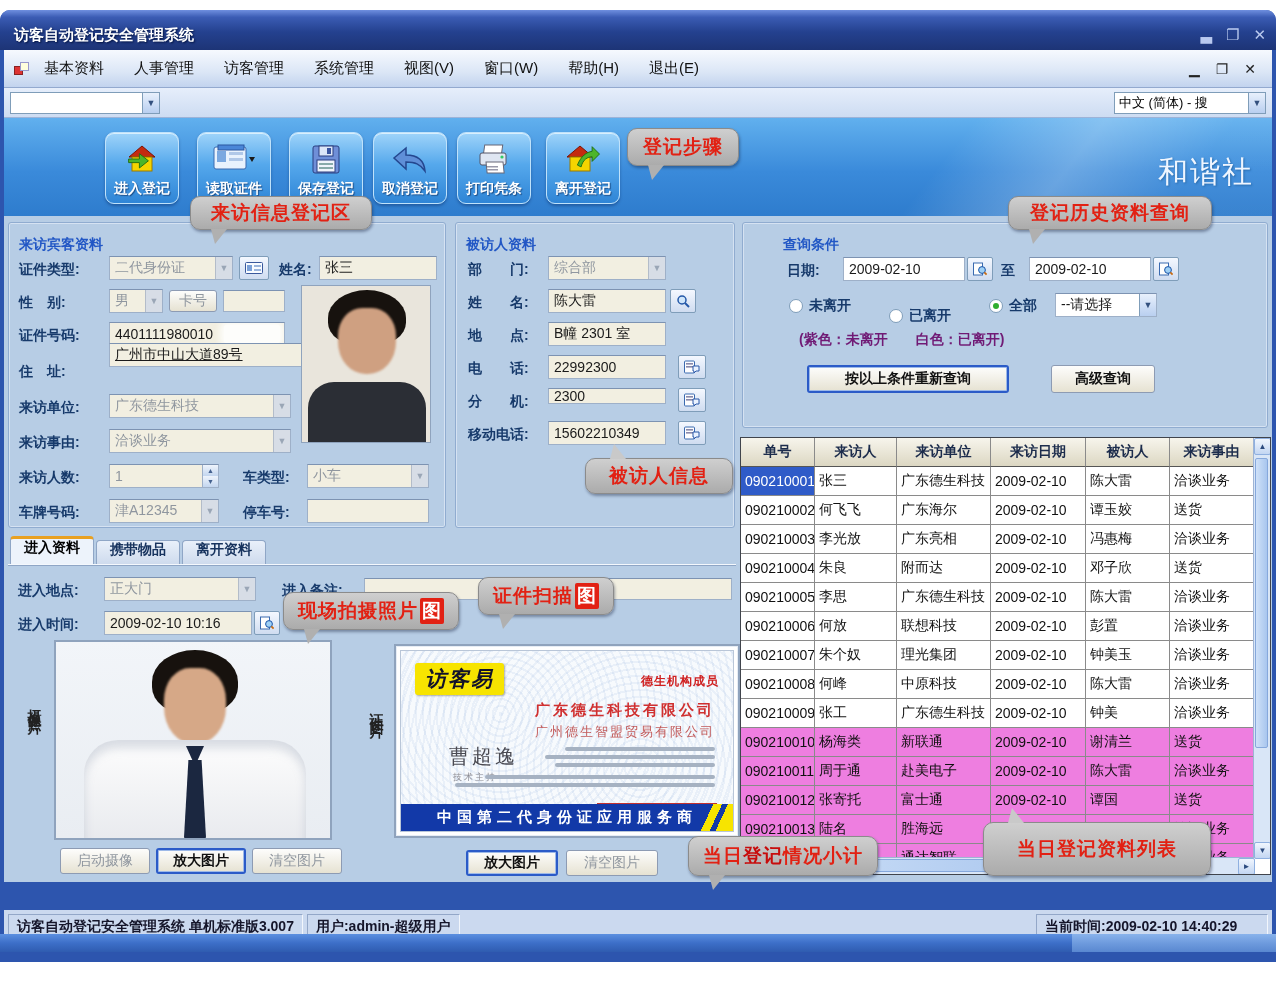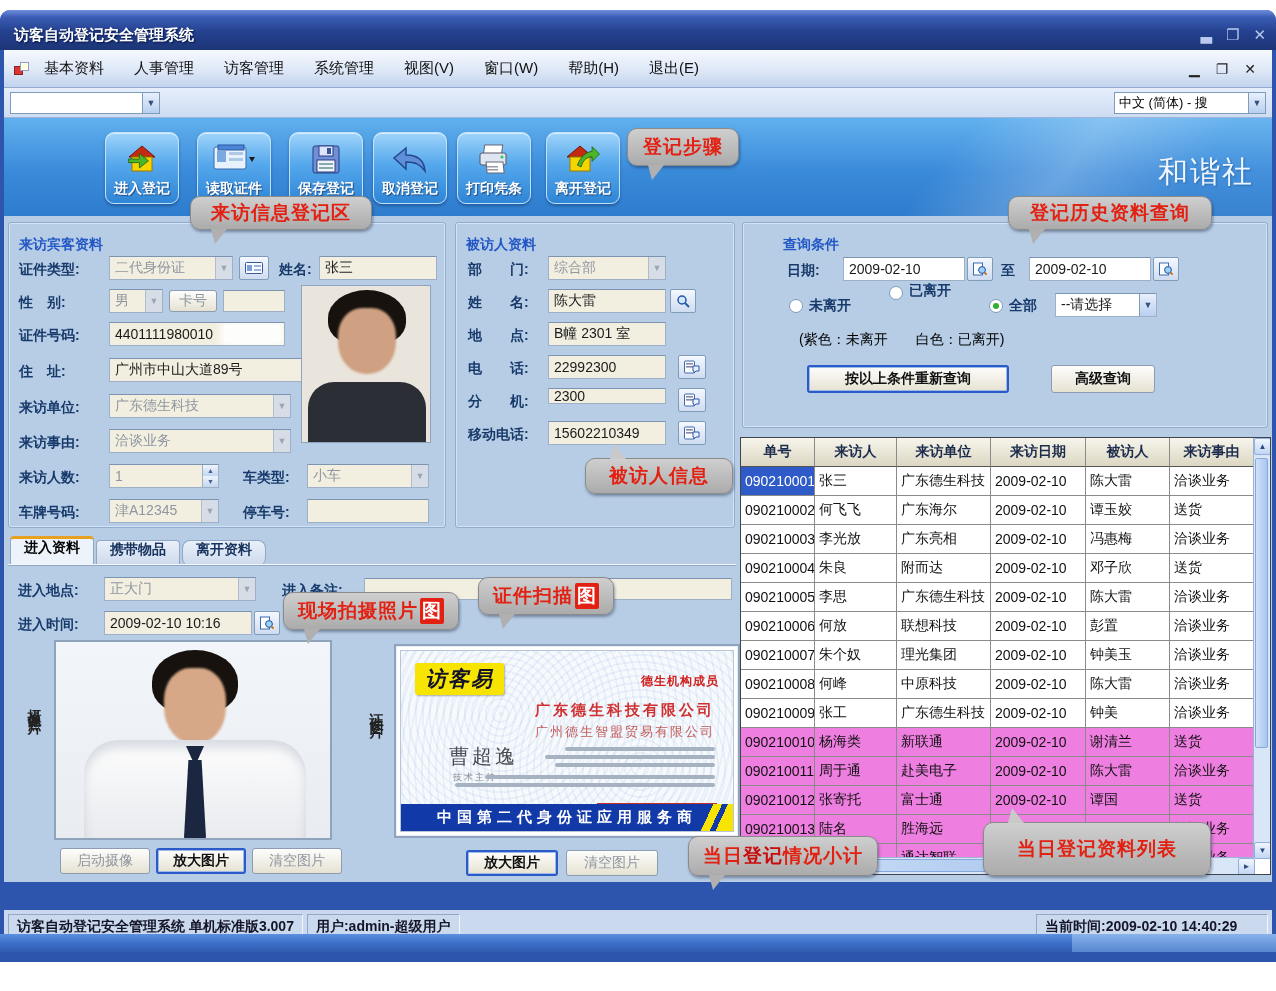--- a/index.html
+++ b/index.html
@@ -77,21 +77,21 @@
   .p-body { position:absolute; border-radius:26px 26px 0 0; }
   .p-tie  { position:absolute; background:#1b2740; }
 
   
   .radio { position:absolute; display:flex; align-items:center; gap:6px; font-size:14px; color:#173a6b; font-weight:bold; cursor:pointer; }
   .rdot { width:14px; height:14px; border-radius:50%; background:#fff; border:1px solid #7f9db9; position:relative; }
   .radio.on .rdot::after { content:''; position:absolute; left:3px; top:3px; width:6px; height:6px; border-radius:50%; background:#2fae2f; }
   .push-btn { position:absolute; background:linear-gradient(180deg,#fdfdfc,#e6e2d2); border:1px solid #8d9bb3; border-radius:3px;
     font-size:14px; color:#111; display:flex; align-items:center; justify-content:center; cursor:pointer; }
   .push-btn.focus { border:2px solid #2b5bc8; box-shadow:inset 0 0 0 1px #9db9e8; }
-  .legend { position:absolute; color:#000000; font-weight:normal; font-size:14px; }
+  .legend { position:absolute; color:#701a75; font-weight:bold; font-size:14px; }
 
   
   .tablewrap { position:absolute; background:#fff; border:1px solid #40444c; overflow:hidden; }
   .tgrid { position:absolute; left:0; top:0; width:512px; }
   .trow { display:flex; height:29px; }
   .trow .td { border-right:1px solid #8a8a8a; border-bottom:1px solid #8a8a8a; font-size:14px; color:#111;
     display:flex; align-items:center; padding:0 4px; overflow:hidden; white-space:nowrap; background:#fff; }
   .c0{width:74px;} .c1{width:82px;} .c2{width:94px;} .c3{width:95px;} .c4{width:84px;} .c5{width:83px; border-right:none !important;}
   .thead .td { background:linear-gradient(180deg,#f7f5ec,#dcd7c2); font-weight:bold; color:#1c2c4c; justify-content:center;
     border-bottom:1px solid #555; }
@@ -314,21 +314,21 @@
           <span></span>
         </div>
 
       <span class="flabel" style="left:10px; top:104px;">证件号码:</span>
       <div class="field" style="left:100px; top:99px; width:176px; height:24px;">
         <span>4401111980010</span>
         <span class="blur-patch" style="right:4px; top:2px; width:56px; height:18px;"></span>
       </div>
 
       <span class="flabel" style="left:10px; top:140px;">住　址:</span>
-      <div class="field" style="left:100px; top:135px; width:200px; height:24px;">
+      <div class="field" style="left:100px; top:120px; width:200px; height:24px;text-decoration:underline;">
           <span>广州市中山大道89号</span>
         </div>
 
       <span class="flabel" style="left:10px; top:176px;">来访单位:</span>
       <div class="field fcombo disabled" style="left:100px; top:171px; width:182px; height:24px;">
         <span class="cval">广东德生科技</span>
           <span class="drop-btn">▼</span>
       </div>
 
       <span class="flabel" style="left:10px; top:211px;">来访事由:</span>
@@ -456,21 +456,21 @@
             <rect x="0.5" y="1" width="9" height="12" fill="#fefefe" stroke="#3a6ab0"></rect>
             <circle cx="9" cy="8" r="3.4" fill="#9fd0f5" stroke="#1a54a8"></circle>
             <line x1="11.4" y1="10.4" x2="13.6" y2="12.6" stroke="#c86a10" stroke-width="1.8"></line>
           </svg>
       </div>
 
       <div class="radio" style="left:46px; top:74px;">
         <span class="rdot"></span>
           <span>未离开</span>
       </div>
-      <div class="radio" style="left:146px; top:59px;align-items:flex-end;">
+      <div class="radio" style="left:146px; top:84px;">
         <span class="rdot"></span>
           <span>已离开</span>
       </div>
       <div class="radio on" style="left:246px; top:74px;">
         <span class="rdot"></span>
           <span>全部</span>
       </div>
       <div class="field white fcombo" style="left:312px; top:70px; width:102px; height:24px;">
         <span class="cval">--请选择</span>
           <span class="drop-btn">▼</span>
@@ -637,21 +637,21 @@
       </div>
     </div>
 
     <div>
       <div class="tab active" style="left:6px; top:322px; width:84px;">
           <span>进入资料</span>
         </div>
       <div class="tab" style="left:92px; top:324px; width:84px;">
           <span>携带物品</span>
         </div>
-      <div class="tab" style="left:178px; top:324px; width:84px;border-radius:8px;">
+      <div class="tab" style="left:178px; top:324px; width:84px;">
           <span>离开资料</span>
         </div>
       <div class="tabline" style="left:4px; top:348px; width:728px;"></div>
 
       <span class="flabel" style="left:14px; top:366px;">进入地点:</span>
       <div class="field fcombo disabled" style="left:100px; top:361px; width:152px; height:24px;">
         <span class="cval">正大门</span>
           <span class="drop-btn">▼</span>
       </div>
       <span class="flabel" style="left:278px; top:366px;">进入备注:</span>

